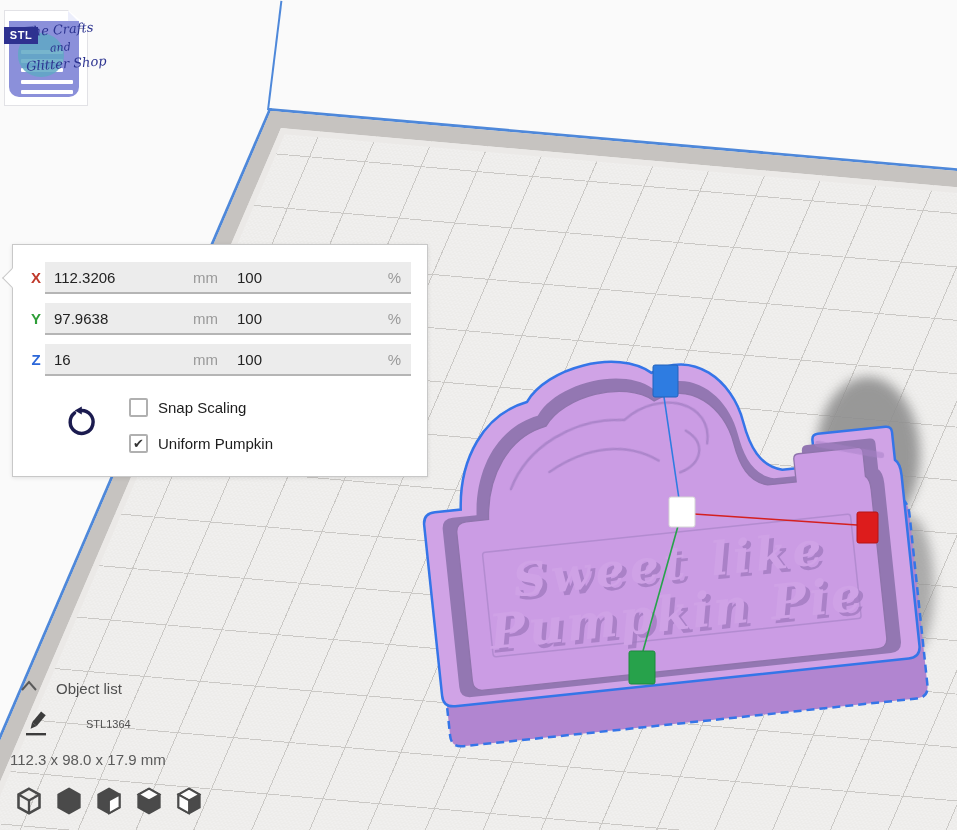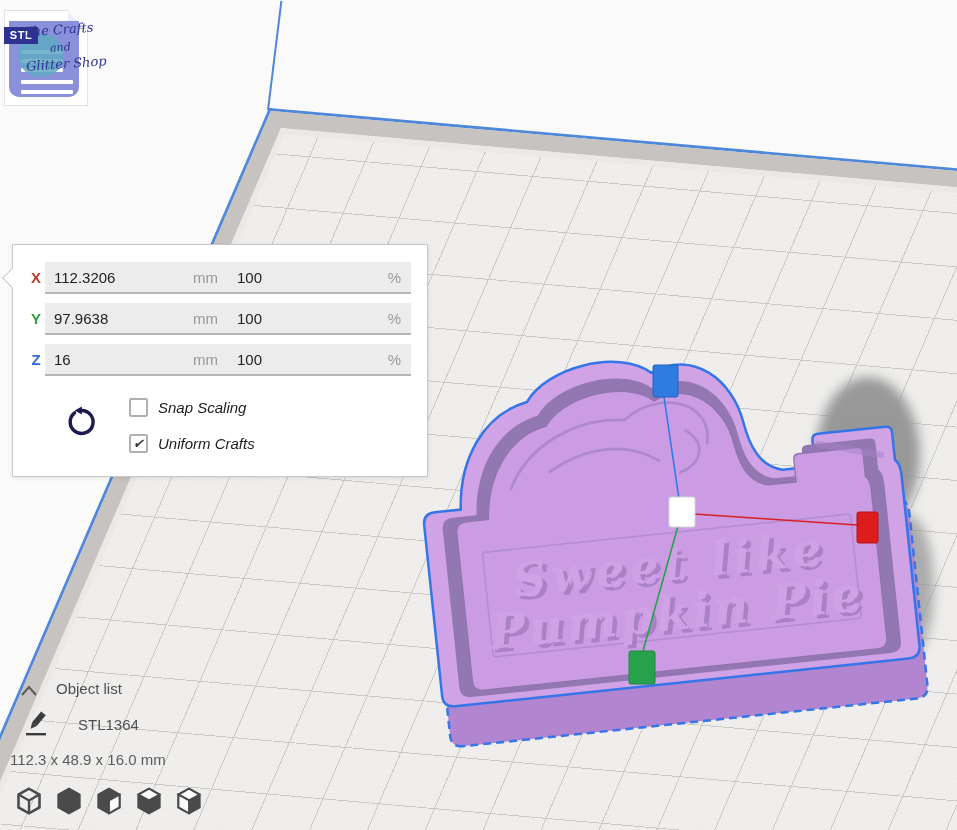--- a/index.html
+++ b/index.html
@@ -89,32 +89,32 @@
     font-size:15px; color:#222; padding:0 52px 0 9px;
   }
   .field .suffix {
     position:absolute; right:10px; top:0; height:38px; line-height:32px;
     color:#9a9a9a; font-size:15px; pointer-events:none;
   }
   .f1 { left:32px;  width:183px; }
   .f2 { left:215px; width:183px; }
   .reset-btn { position:absolute; left:50px; top:160px; width:36px; height:36px;
     background:none; border:none; cursor:pointer; }
-  .chk-row { position:absolute; left:116px; height:20px; display:flex; align-items:center;font-style:italic; }
+  .chk-row { position:absolute; left:116px; height:20px; display:flex; align-items:center; }
   .checkbox {
     width:19px; height:19px; background:#fff; border:2px solid #b0b0b0;
     border-radius:2px; display:inline-flex; align-items:center; justify-content:center;
     font-size:13px; color:#333; cursor:pointer; flex:0 0 auto;
   }
   .chk-label { margin-left:10px; font-size:15px; color:#1c1c1c; white-space:nowrap; }
   
-  .objlist-toggle { position:absolute; left:20px; top:680px; display:flex; align-items:flex-end; cursor:pointer; }
+  .objlist-toggle { position:absolute; left:20px; top:680px; display:flex; align-items:flex-start; cursor:pointer; }
   .objlist-label { margin-left:18px; font-size:15px; color:#4f4f4f; }
   .objlist-item { position:absolute; left:24px; top:710px; display:flex; align-items:center; cursor:pointer; }
-  .objlist-item-name { margin-left:28px; font-size:15px; color:#4f4f4f; }
+  .objlist-item-name { margin-left:36px; font-size:11px; color:#4f4f4f; }
   .dims-label { position:absolute; left:10px; top:751px; font-size:15px; color:#5a5a5a; }
   .view-toolbar { position:absolute; left:14px; top:786px; display:flex; gap:10px; }
   .view-btn { width:30px; height:32px; background:none; border:none; padding:0; cursor:pointer; }
 </style>
 </head>
 <body>
 
 <div class="plate">
   <div class="band-top"></div>
   <div class="band-left"></div>
@@ -259,21 +259,21 @@
   </button>
 
   <div class="chk-row" style="top:152px;">
     <span class="checkbox"></span>
     <span class="chk-label">Snap Scaling</span>
   </div>
   <div class="chk-row" style="top:188px;">
     <span class="checkbox">
         <span>✔</span>
       </span>
-    <span class="chk-label">Uniform Crafts</span>
+    <span class="chk-label">Uniform Pumpkin</span>
   </div>
 </div>
 
 <div class="objlist-toggle">
   <svg width="18" height="12" viewBox="0 0 18 12">
     <polyline points="2,10 9,2 16,10" fill="none" stroke="#5a5a5a" stroke-width="2"></polyline>
   </svg>
   <span class="objlist-label">Object list</span>
 </div>
 
@@ -281,21 +281,21 @@
   <svg width="26" height="28" viewBox="0 0 26 28">
     <g transform="rotate(40 13 11)">
       <rect x="10" y="1" width="6" height="14" fill="#3c3c3c"></rect>
       <path d="M 10,15 L 16,15 L 13,21 Z" fill="#3c3c3c"></path>
     </g>
     <rect x="2" y="23" width="20" height="2.4" fill="#3c3c3c"></rect>
   </svg>
   <span class="objlist-item-name">STL1364</span>
 </div>
 
-<div class="dims-label">112.3 x 48.9 x 16.0 mm</div>
+<div class="dims-label">112.3 x 98.0 x 17.9 mm</div>
 
 <div class="view-toolbar">
   <button class="view-btn">
     <svg width="28" height="30" viewBox="0 0 24 24">
       <polygon points="12,1.5 21,6.5 21,17.5 12,22.5 3,17.5 3,6.5" fill="none" stroke="#4a4a4a" stroke-width="2.2"></polygon>
       <polyline points="3,6.5 12,11.5 21,6.5" fill="none" stroke="#4a4a4a" stroke-width="2"></polyline>
       <line x1="12" y1="11.5" x2="12" y2="22.5" stroke="#4a4a4a" stroke-width="2"></line>
     </svg>
   </button>
   <button class="view-btn">

